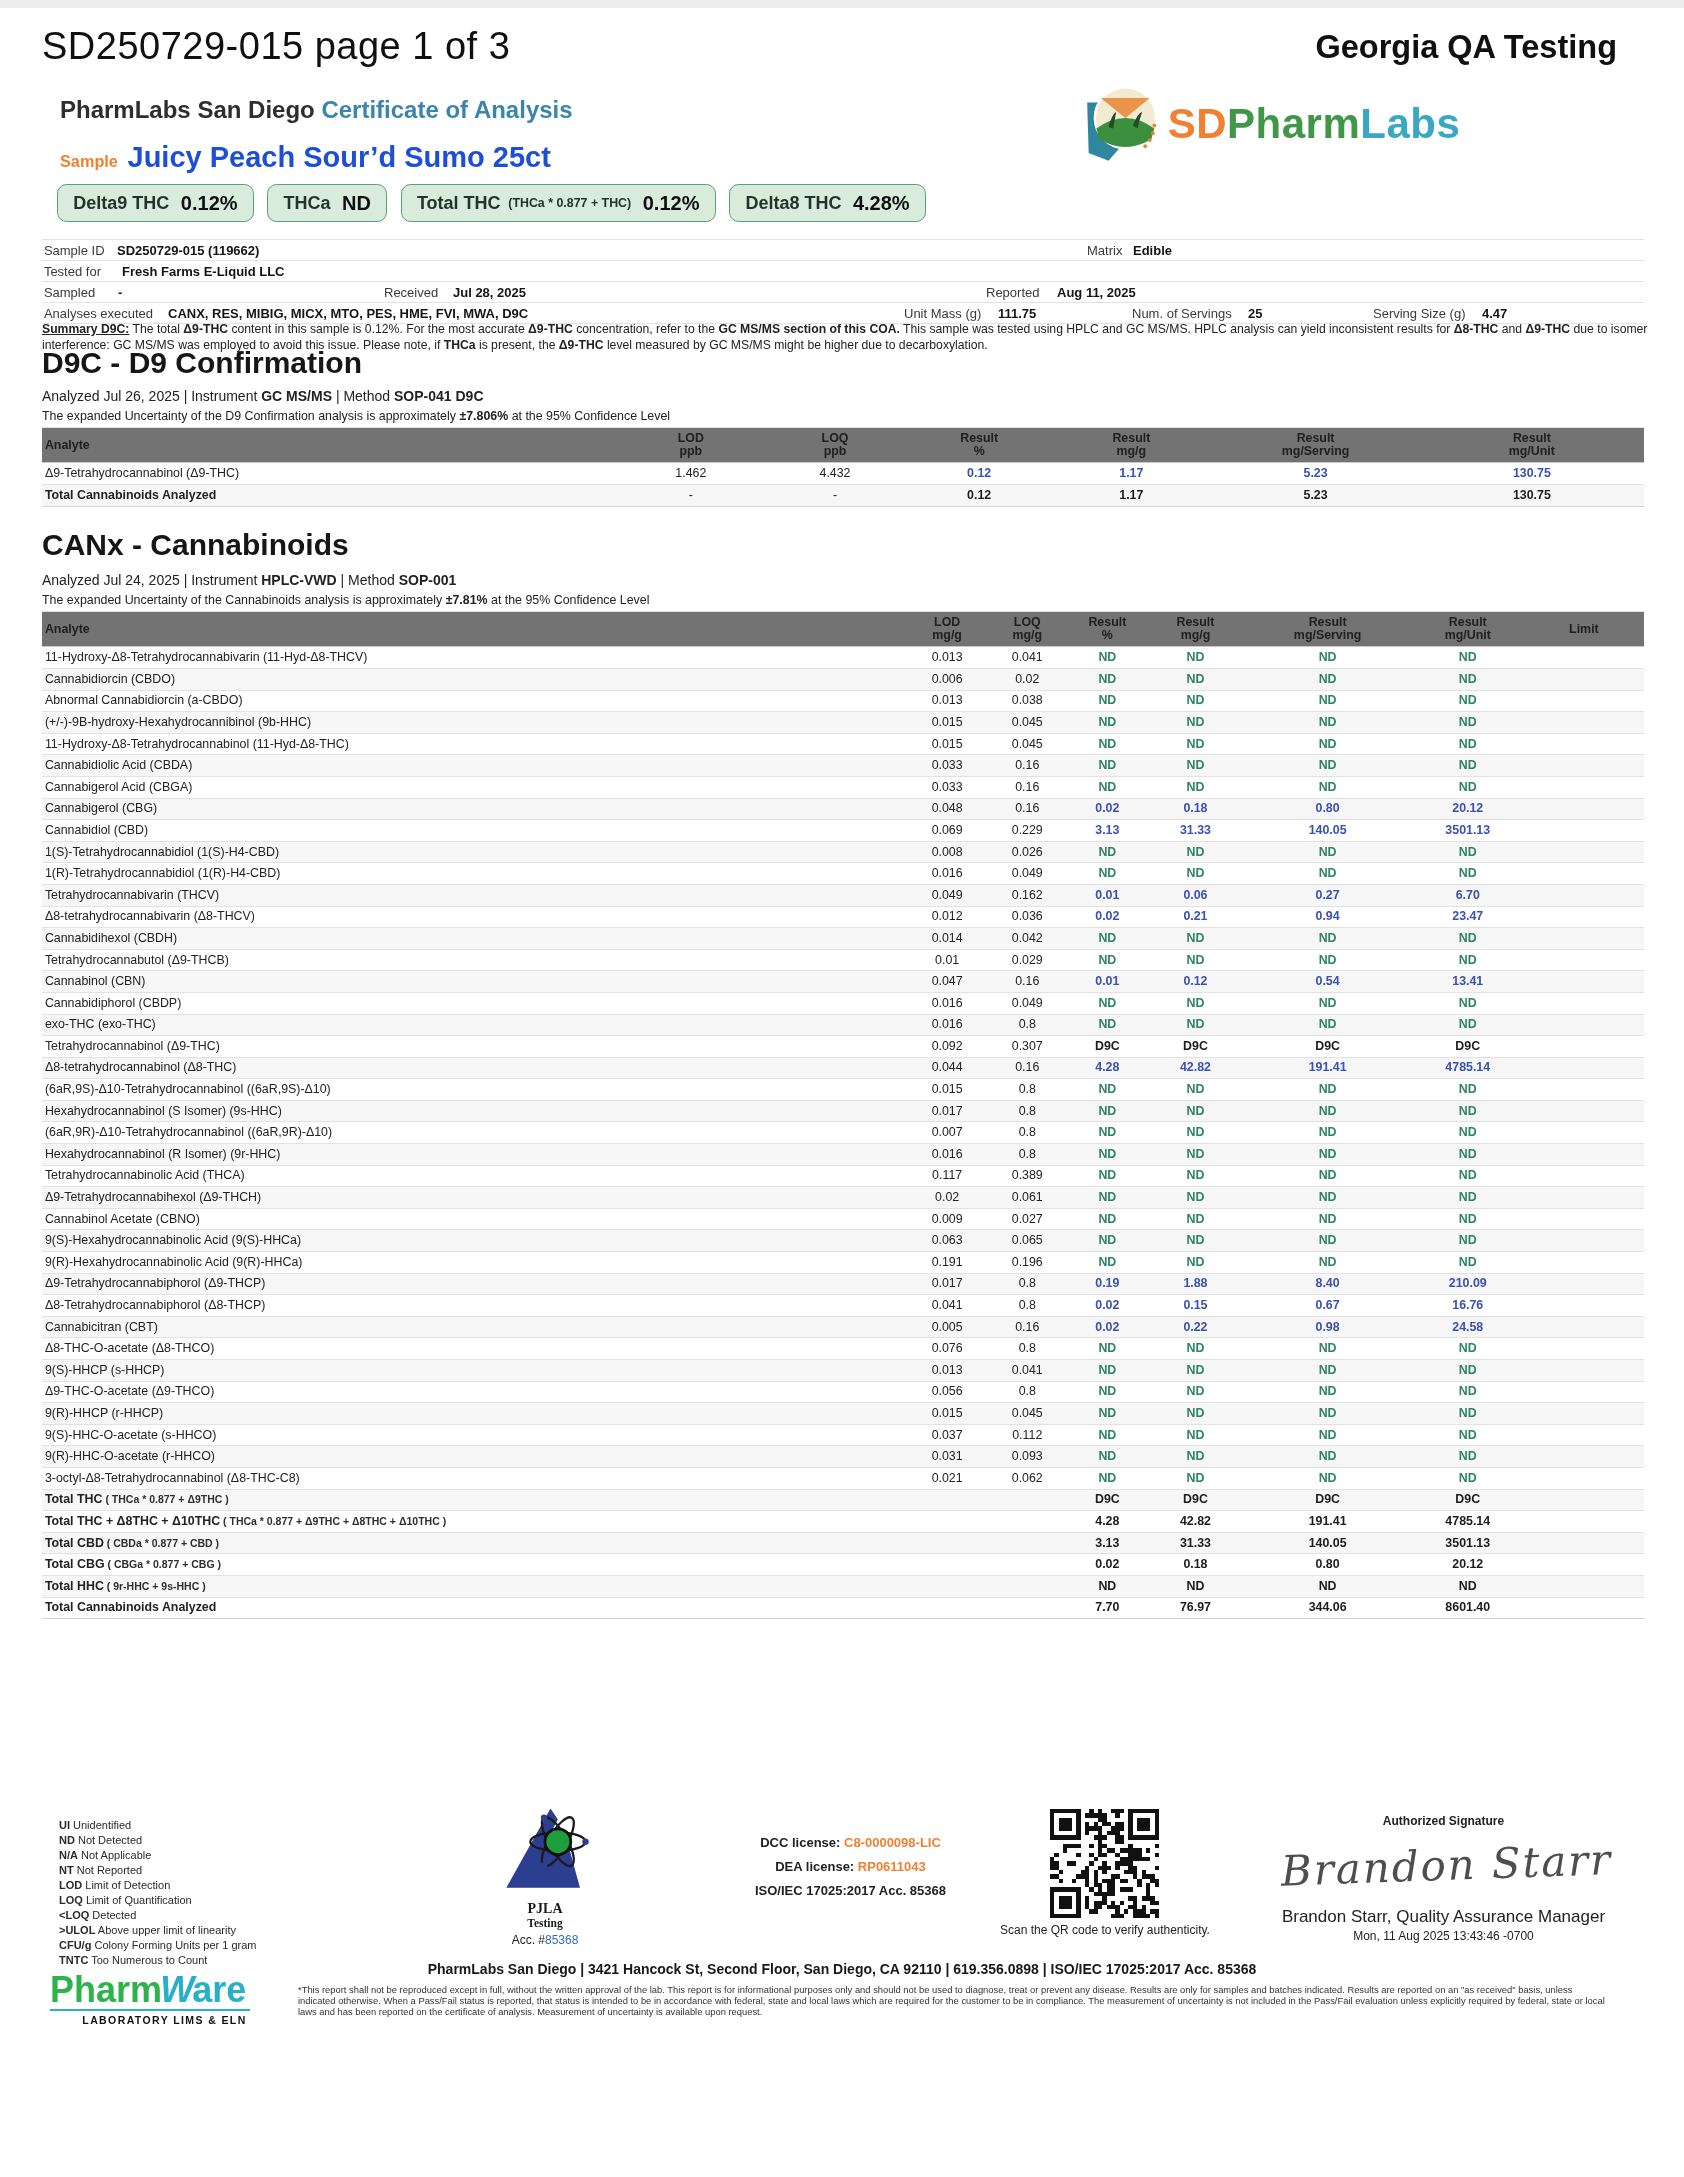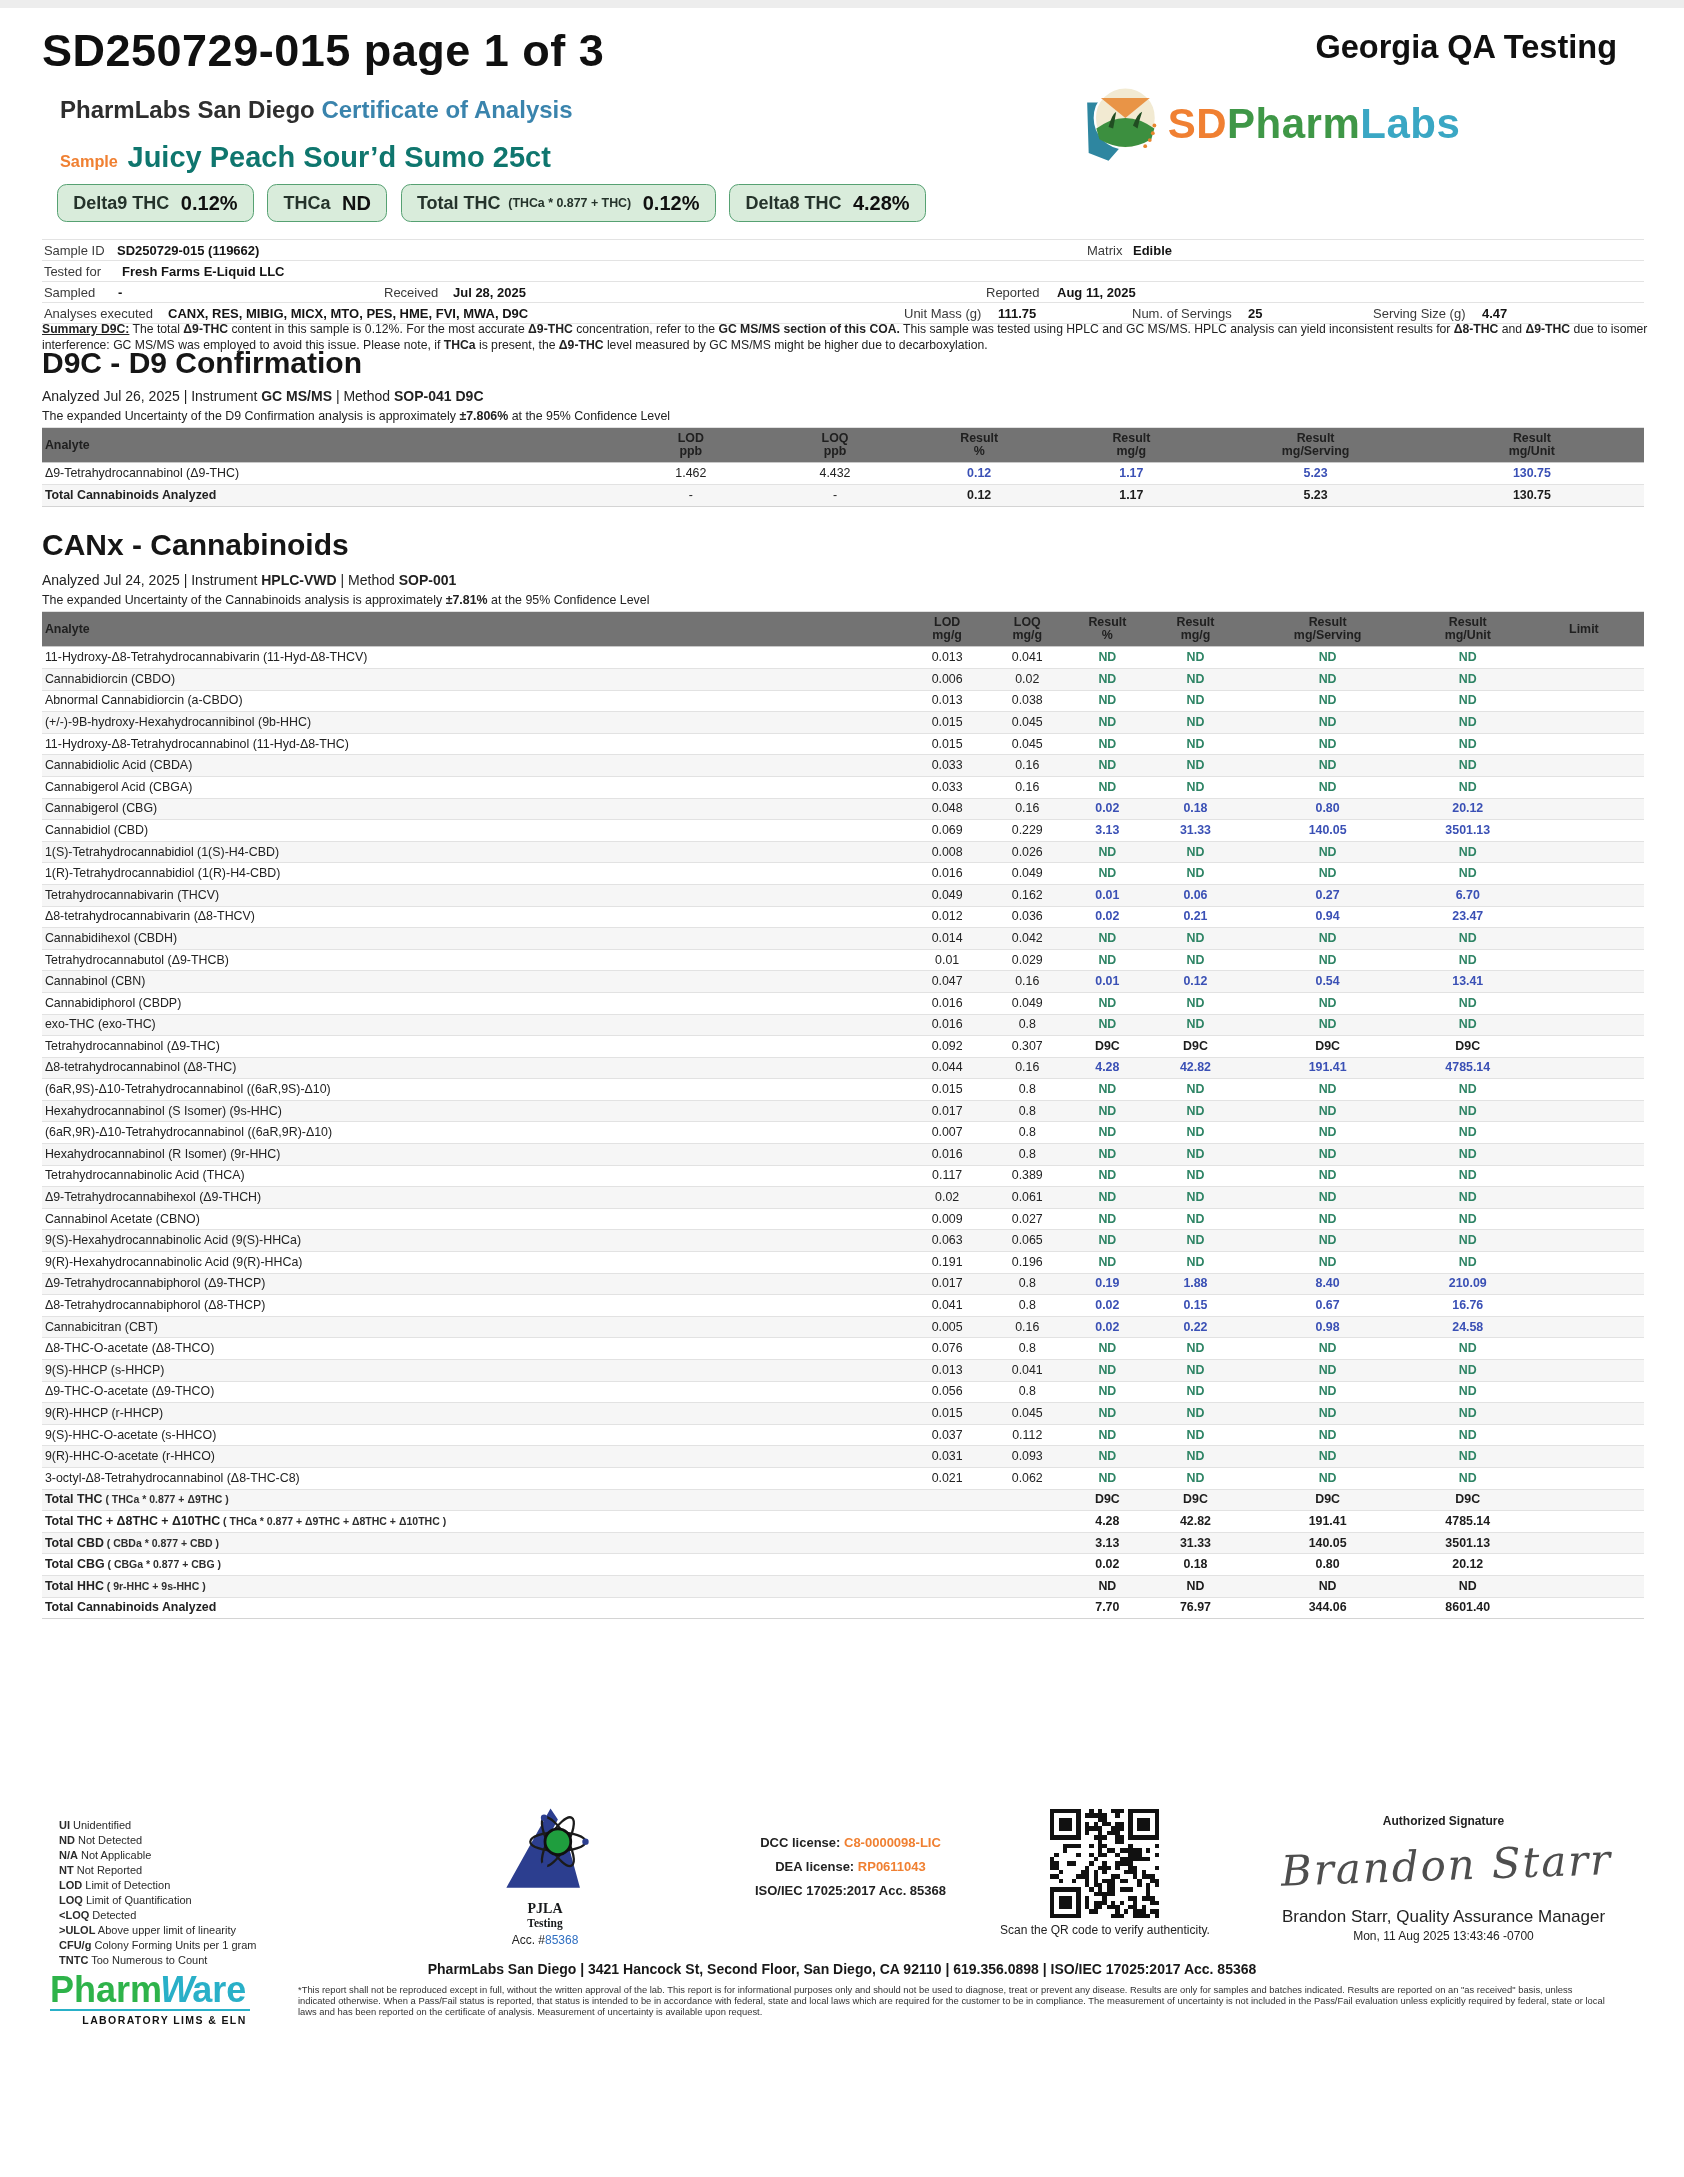--- a/index.html
+++ b/index.html
@@ -1,30 +1,30 @@
 <!DOCTYPE html>
 <html style="--accent-teal: #3a84ad; --accent-orange: #f08032; --badge-green-border: #56a172; --badge-green-bg: #d9ecdb; --result-blue: #3a50b5; --nd-green: #2e8465; --pjla-blue: #2c3e8f; --pharmware-green: #2eb34a; --pharmware-teal: #29b0c8;"><head>
 <meta charset="utf-8">
 <style>
   html,body{margin:0;padding:0;background:#fff;}
   .page{position:relative;width:1684px;height:2178px;background:#ffffff;
         font-family:"Liberation Sans",sans-serif;color:#1d1d1f;overflow:hidden;}
   .abs{position:absolute;}
   .topbar{position:absolute;top:0;left:0;right:0;height:7.6px;background:#ededed;}
 
-  .h1{left:42px;top:25px;font-size:45px;font-weight:700;color:#101010;letter-spacing:0.5px;}
+  .h1{left:42px;top:25px;font-size:38px;font-weight:400;color:#101010;letter-spacing:0.5px;}
   .georgia{right:67px;top:29px;font-size:32.5px;font-weight:700;color:#101010;}
 
   .subhead{left:60px;top:96px;font-size:24px;}
   .subhead .lab{font-weight:700;color:#2e2e2e;}
   .subhead .doc{font-weight:600;color:var(--accent-teal,#3a84ad);}
 
   .sampleline{left:60px;top:141px;}
   .sample-label{font-size:16.3px;font-weight:600;color:var(--accent-orange,#f08032);margin-right:9.6px;}
-  .sample-name{font-size:29px;font-weight:700;color:#0f766e;}
+  .sample-name{font-size:29px;font-weight:700;color:#1d4ed8;}
 
   .badges{left:57px;top:184px;display:flex;gap:13.4px;align-items:stretch;}
   .badge{border:1.9px solid var(--badge-green-border,#56a172);background:var(--badge-green-bg,#d9ecdb);
          border-radius:9.6px;padding:6.7px 15.3px;display:flex;align-items:center;gap:11.5px;}
   .badge .b-label{font-size:18px;font-weight:600;color:#25332b;}
   .badge .b-sub{font-size:12.4px;font-weight:600;color:#25332b;margin-left:-3.8px;}
   .badge .b-value{font-size:20px;font-weight:800;color:#101010;}
 
   .infotable{left:42px;top:239px;width:1602px;font-size:13px;}
   .info-row{position:relative;height:20px;border-top:1px solid #e3e3e3;}

